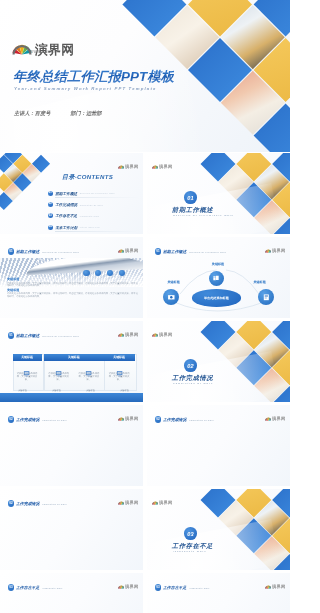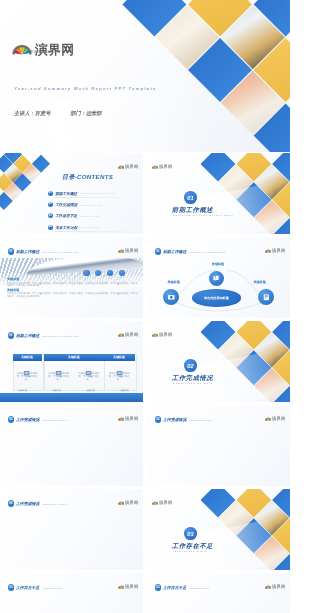--- a/index.html
+++ b/index.html
@@ -149,20 +149,21 @@
             <path d="M0 0 L-8.5 -29 A30.2 30.2 0 0 1 8.5 -29 Z" fill="#f0ad17"></path>
             <path d="M0 0 L9.5 -28.5 A30.2 30.2 0 0 1 22.5 -20 Z" fill="#65b14b"></path>
             <path d="M0 0 L23.5 -19 A30.4 30.4 0 0 1 30 -5 Z" fill="#0e97a6"></path>
             <path d="M-30 0 A30 30 0 0 1 30 0 L23 0 A23 23 0 0 0 -23 0 Z" fill="#6d6d6d"></path>
           </g>
         </svg>
       </span>
       <span class="logo-txt">演界网</span>
     </div>
     <div class="logo-url" style="left:30px;top:50px;font-size:3.2px">WWW.YANJ.CN</div>
+    <div class="cover-title">年终总结工作汇报PPT模板</div>
     <div class="cover-sub">Year-end Summary Work Report PPT Template</div>
     <div class="cover-meta">
       <span>主讲人：百度号</span><i></i><span>部门：运营部</span>
     </div>
   </div>
 
   <div class="slide sm c0 r0">
     <div class="sl-bg"></div>
     <svg class="cover-dias" width="143" height="81" viewBox="0 0 143 81">
       <g>

